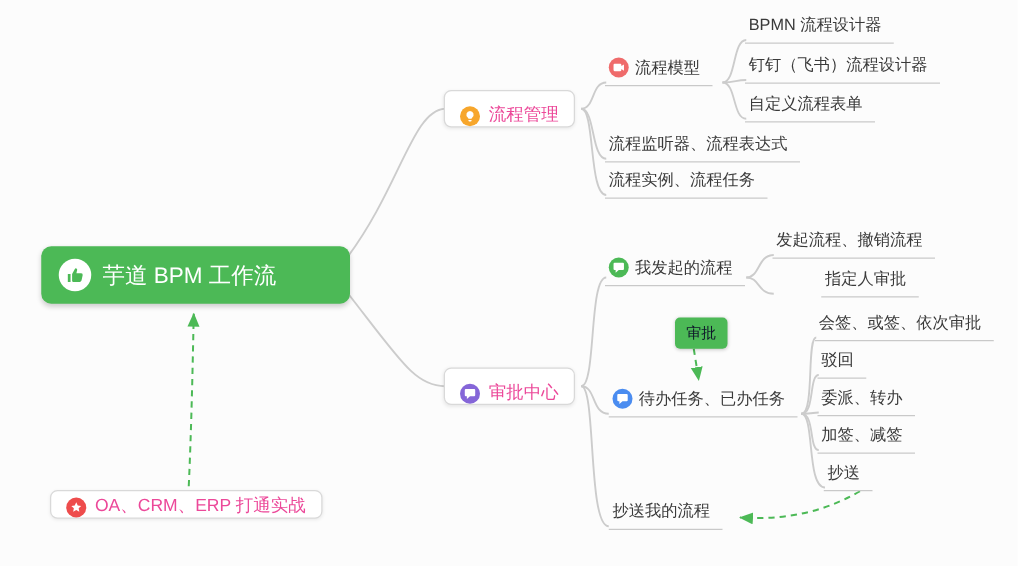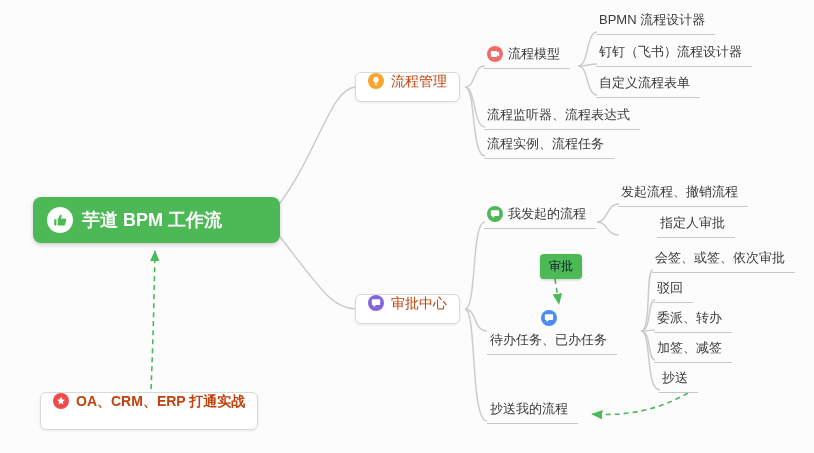--- a/index.html
+++ b/index.html
@@ -5,31 +5,31 @@
   html,body{margin:0;padding:0;}
   body{font-family:"Liberation Sans","DejaVu Sans",sans-serif;background:#fff;}
   .canvas{position:relative;width:814px;height:453px;background:#fcfcfc;overflow:hidden;}
   svg.links{position:absolute;left:0;top:0;z-index:1;}
   .node{position:absolute;z-index:2;box-sizing:border-box;}
 
   .root-node{
     left:33px;top:197px;width:247px;height:46px;
     background:#4cb956;border-radius:8px;
     display:flex;align-items:center;gap:9px;padding:0 14px;
-    color:#fff;font-size:18px;font-weight:bold;
+    color:#fff;font-size:18px;font-weight:normal;
     box-shadow:0 2px 4px rgba(0,0,0,.18);
   }
   .root-icon{width:26px;height:26px;border-radius:50%;background:#fff;
     display:inline-flex;align-items:center;justify-content:center;flex:0 0 auto;}
   .root-icon svg{width:15px;height:15px;}
 
   .topic-box{
     background:#fff;border:1px solid #d9d9d9;border-radius:6px;height:30px;
-    display:flex;align-items:flex-start;gap:7px;padding:0 12px;
-    font-size:14px;color:#c2410c;box-shadow:0 1px 3px rgba(0,0,0,.08);
+    display:flex;align-items:flex-end;gap:7px;padding:0 12px;
+    font-size:14px;color:#ec4899;box-shadow:0 1px 3px rgba(0,0,0,.08);
   }
   .icon{width:16px;height:16px;border-radius:50%;
     display:inline-flex;align-items:center;justify-content:center;flex:0 0 auto;}
   .icon svg{width:10px;height:10px;}
 
   .leaf{
     display:flex;align-items:center;gap:5px;
     padding:3px 10px 5px 3px;font-size:13px;color:#3a3a3a;
     border-bottom:1.5px solid #c9c9c9;white-space:nowrap;
   }
@@ -142,21 +142,21 @@
     <span>发起流程、撤销流程</span>
   </div>
   <div class="node leaf" style="left:618px;top:211px;margin-left:39px;">
     <span>指定人审批</span>
   </div>
 
   <div class="node badge" style="left:540px;top:254px;">
     <span>审批</span>
   </div>
 
-  <div class="node leaf" style="left:487px;top:307px;flex-direction:column;">
+  <div class="node leaf" style="left:487px;top:307px;">
     <span class="icon" style="background:#4a8cf0">
       <svg viewBox="0 0 24 24">
           <path fill="#fff" d="M4 3h16a2 2 0 0 1 2 2v10a2 2 0 0 1-2 2h-8l-6 5v-5H4a2 2 0 0 1-2-2V5a2 2 0 0 1 2-2z"></path>
         </svg>
     </span>
     <span>待办任务、已办任务</span>
   </div>
 
   <div class="node leaf" style="left:652px;top:246px;">
     <span>会签、或签、依次审批</span>
@@ -171,21 +171,21 @@
     <span>加签、减签</span>
   </div>
   <div class="node leaf" style="left:659px;top:366px;">
     <span>抄送</span>
   </div>
 
   <div class="node leaf" style="left:487px;top:397px;">
     <span>抄送我的流程</span>
   </div>
 
-  <div class="node topic-box" style="left:40px;top:392px;height:38px;font-weight:bold;">
+  <div class="node topic-box" style="left:40px;top:392px;height:23px;">
     <span class="icon" style="background:#ee4c4c">
       <svg viewBox="0 0 24 24">
           <path fill="#fff" d="M12 2l2.9 6.2 6.6.8-4.9 4.6 1.3 6.6L12 17l-5.9 3.2 1.3-6.6L2.5 9l6.6-.8z"></path>
         </svg>
     </span>
     <span>OA、CRM、ERP 打通实战</span>
   </div>
 
 </div>
 

